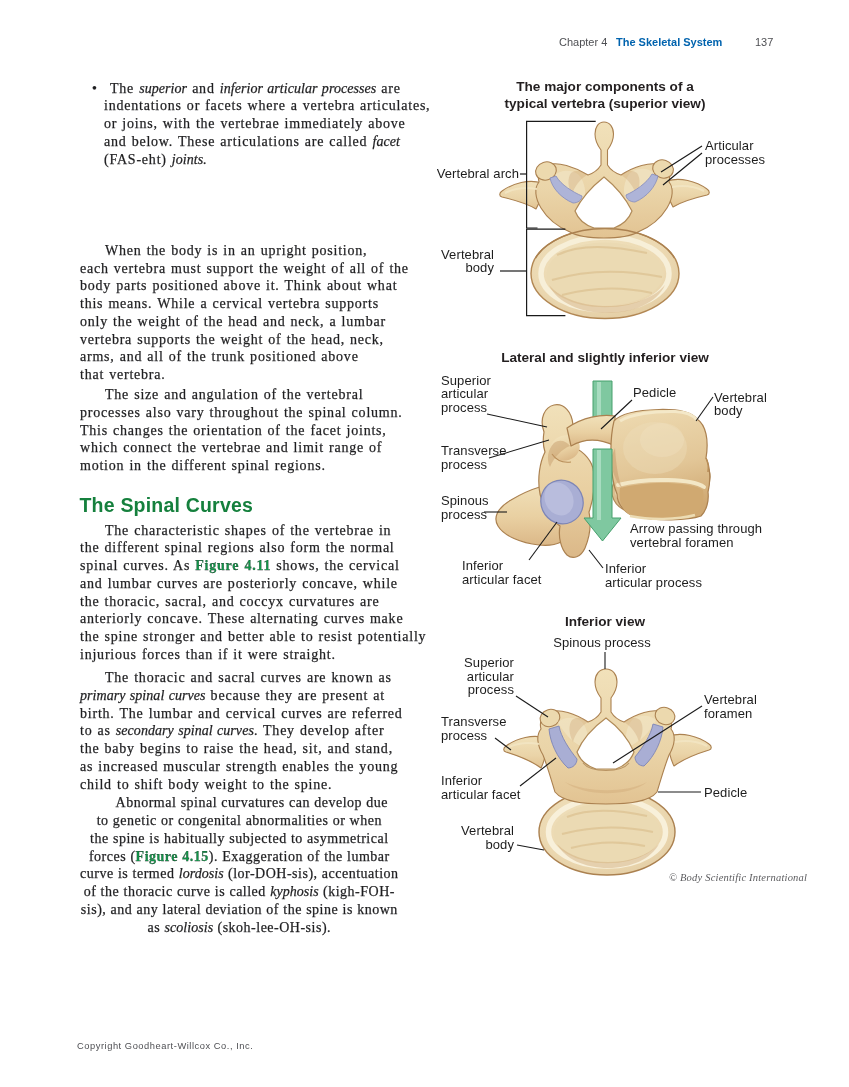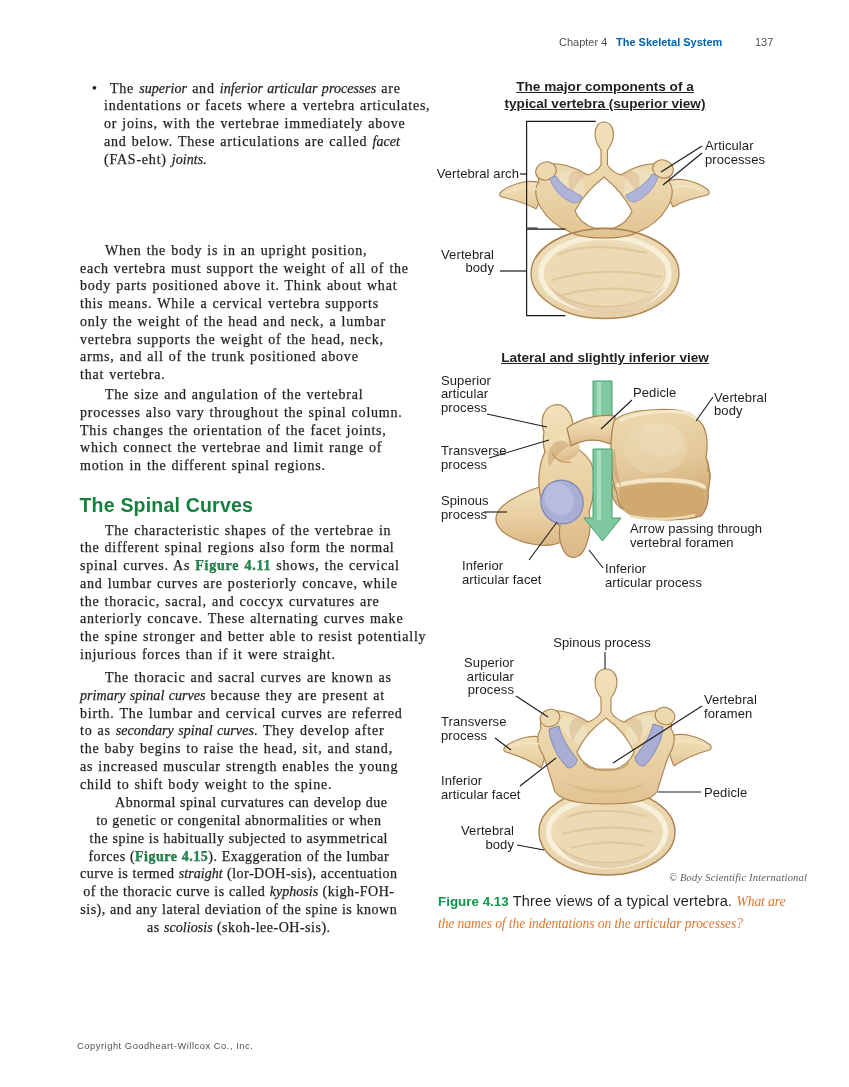--- a/index.html
+++ b/index.html
@@ -6,21 +6,21 @@
   html,body { background:#fff; }
   #page { position:relative; width:849px; height:1087px; background:#fff; overflow:hidden;
           font-family:"Liberation Serif", serif; }
   .sans { font-family:"Liberation Sans", sans-serif; }
   .abs { position:absolute; }
   .body-par { font-size:14px; line-height:17.75px; color:#1d1d1f; left:80px; white-space:nowrap;
               letter-spacing:0.78px; word-spacing:0.8px; -webkit-text-stroke:0.25px #2a2a2c; }
   .ind { display:inline-block; width:25px; }
   .grn { color:#109548; font-weight:bold; }
   i { font-style:italic; letter-spacing:0.05px; }
-  .ttl { font-family:"Liberation Sans", sans-serif; font-size:13.6px; font-weight:bold; color:#231f20; text-align:center; line-height:17px;text-decoration:underline; }
+  .ttl { font-family:"Liberation Sans", sans-serif; font-size:13.6px; font-weight:bold; color:#231f20; text-align:center; line-height:17px; }
   .svglbl { font-family:"Liberation Sans", sans-serif; font-size:13px; letter-spacing:0.1px; fill:#1d1d1d; }
 </style>
 </head>
 <body>
 <div id="page">
 
   <div class="abs sans" style="top:36px; left:559px; font-size:11px; color:#4e4f53;">Chapter 4</div>
   <div class="abs sans" style="top:36px; left:616px; font-size:11px; font-weight:bold; color:#0063ae;">The Skeletal System</div>
   <div class="abs sans" style="top:36px; left:755px; font-size:11px; color:#4e4f53;">137</div>
 
@@ -74,28 +74,29 @@
     the baby begins to raise the head, sit, and stand,<br>
     as increased muscular strength enables the young<br>
     child to shift body weight to the spine.
   </div>
 
   <div class="abs body-par" style="top:794.4px; letter-spacing:0.5px; word-spacing:0.3px;text-align:center;">
     <span class="ind"></span>Abnormal spinal curvatures can develop due<br>
     to genetic or congenital abnormalities or when<br>
     the spine is habitually subjected to asymmetrical<br>
     forces (<span class="grn">Figure 4.15</span>). Exaggeration of the lumbar<br>
-    curve is termed <i>straight</i> (lor-DOH-sis), accentuation<br>
+    curve is termed <i>lordosis</i> (lor-DOH-sis), accentuation<br>
     of the thoracic curve is called <i>kyphosis</i> (kigh-FOH-<br>
     sis), and any lateral deviation of the spine is known<br>
     as <i>scoliosis</i> (skoh-lee-OH-sis).
   </div>
 
   <div class="abs ttl" style="top:78px; left:455px; width:300px;">The major components of a<br>typical vertebra (superior view)</div>
   <div class="abs ttl" style="top:349px; left:455px; width:300px;">Lateral and slightly inferior view</div>
+  <div class="abs ttl" style="top:613px; left:455px; width:300px;">Inferior view</div>
 
   <svg class="abs" style="top:115px; left:437px;" width="375" height="215" viewBox="0 0 375 215">
     <defs>
       <radialGradient id="bodyg1" cx="45%" cy="38%" r="75%">
         <stop offset="0%" stop-color="#f0e3c0"></stop>
         <stop offset="60%" stop-color="#ecd9b2"></stop>
         <stop offset="100%" stop-color="#dfc79c"></stop>
       </radialGradient>
       <linearGradient id="boneg1" x1="0" y1="0" x2="0" y2="1">
         <stop offset="0%" stop-color="#f1e1ba"></stop>
@@ -315,20 +316,16 @@
     <text x="4" y="107.5" class="svglbl">process</text>
     <text x="4" y="153" class="svglbl">Inferior</text>
     <text x="4" y="166.5" class="svglbl">articular facet</text>
     <text x="267" y="165" class="svglbl">Pedicle</text>
     <text x="77" y="203" text-anchor="end" class="svglbl">Vertebral</text>
     <text x="77" y="216.5" text-anchor="end" class="svglbl">body</text>
   </svg>
 
   <div class="abs" style="top:872px; left:669px; white-space:nowrap; font-size:10.5px; letter-spacing:0.2px; font-style:italic; color:#5b5b5e; font-family:'Liberation Serif',serif;">© Body Scientific International</div>
 
-  <div class="abs" style="top:891px; left:438px; width:372px; font-family:'Liberation Sans',sans-serif; font-size:14.5px; letter-spacing:0.2px; line-height:20.5px; color:#231f20;">
-    <span style="font-weight:bold; color:#109548; font-size:13.4px; letter-spacing:0;">Figure 4.13</span> Three views of a typical vertebra. <span style="font-family:'Liberation Serif',serif; font-style:italic; color:#e0762d; font-size:13.6px; letter-spacing:-0.1px;">What are<br>
-    the names of the indentations on the articular processes?</span>
-  </div>
 
   <div class="abs sans" style="top:1041px; left:77px; font-size:9.3px; letter-spacing:0.55px; color:#4e4f53;">Copyright Goodheart-Willcox Co., Inc.</div>
 
 </div>
 
 </body></html>

